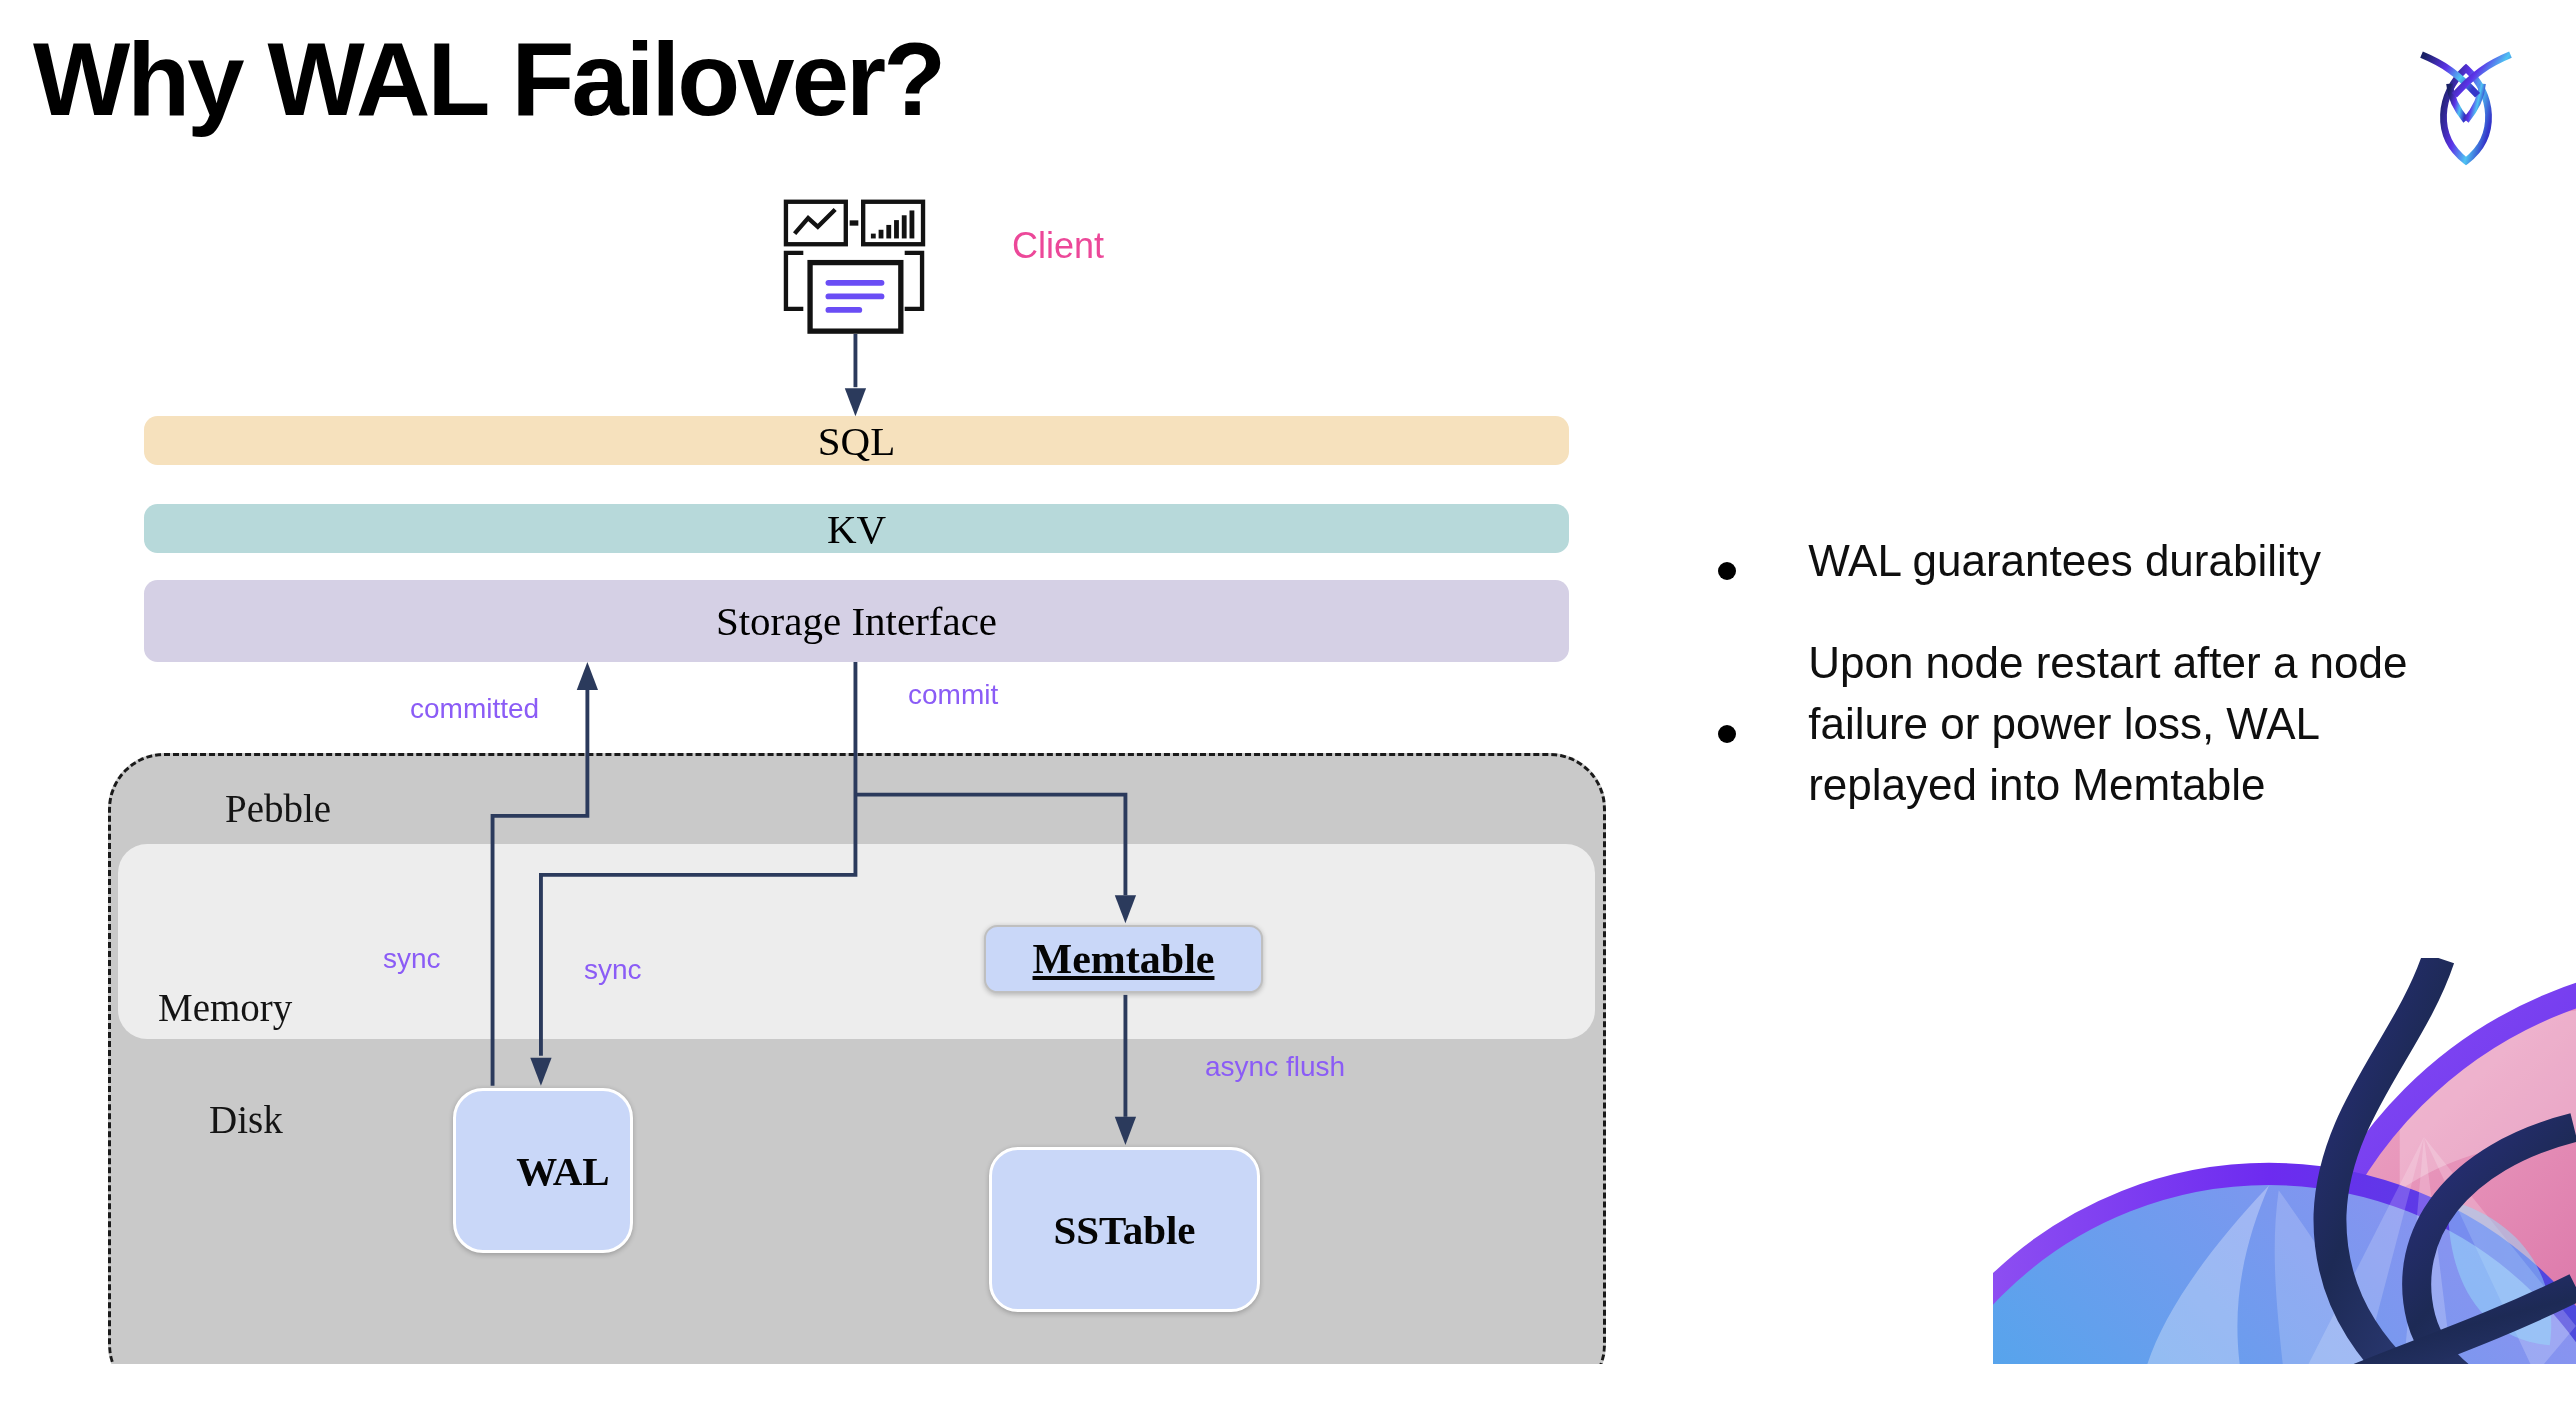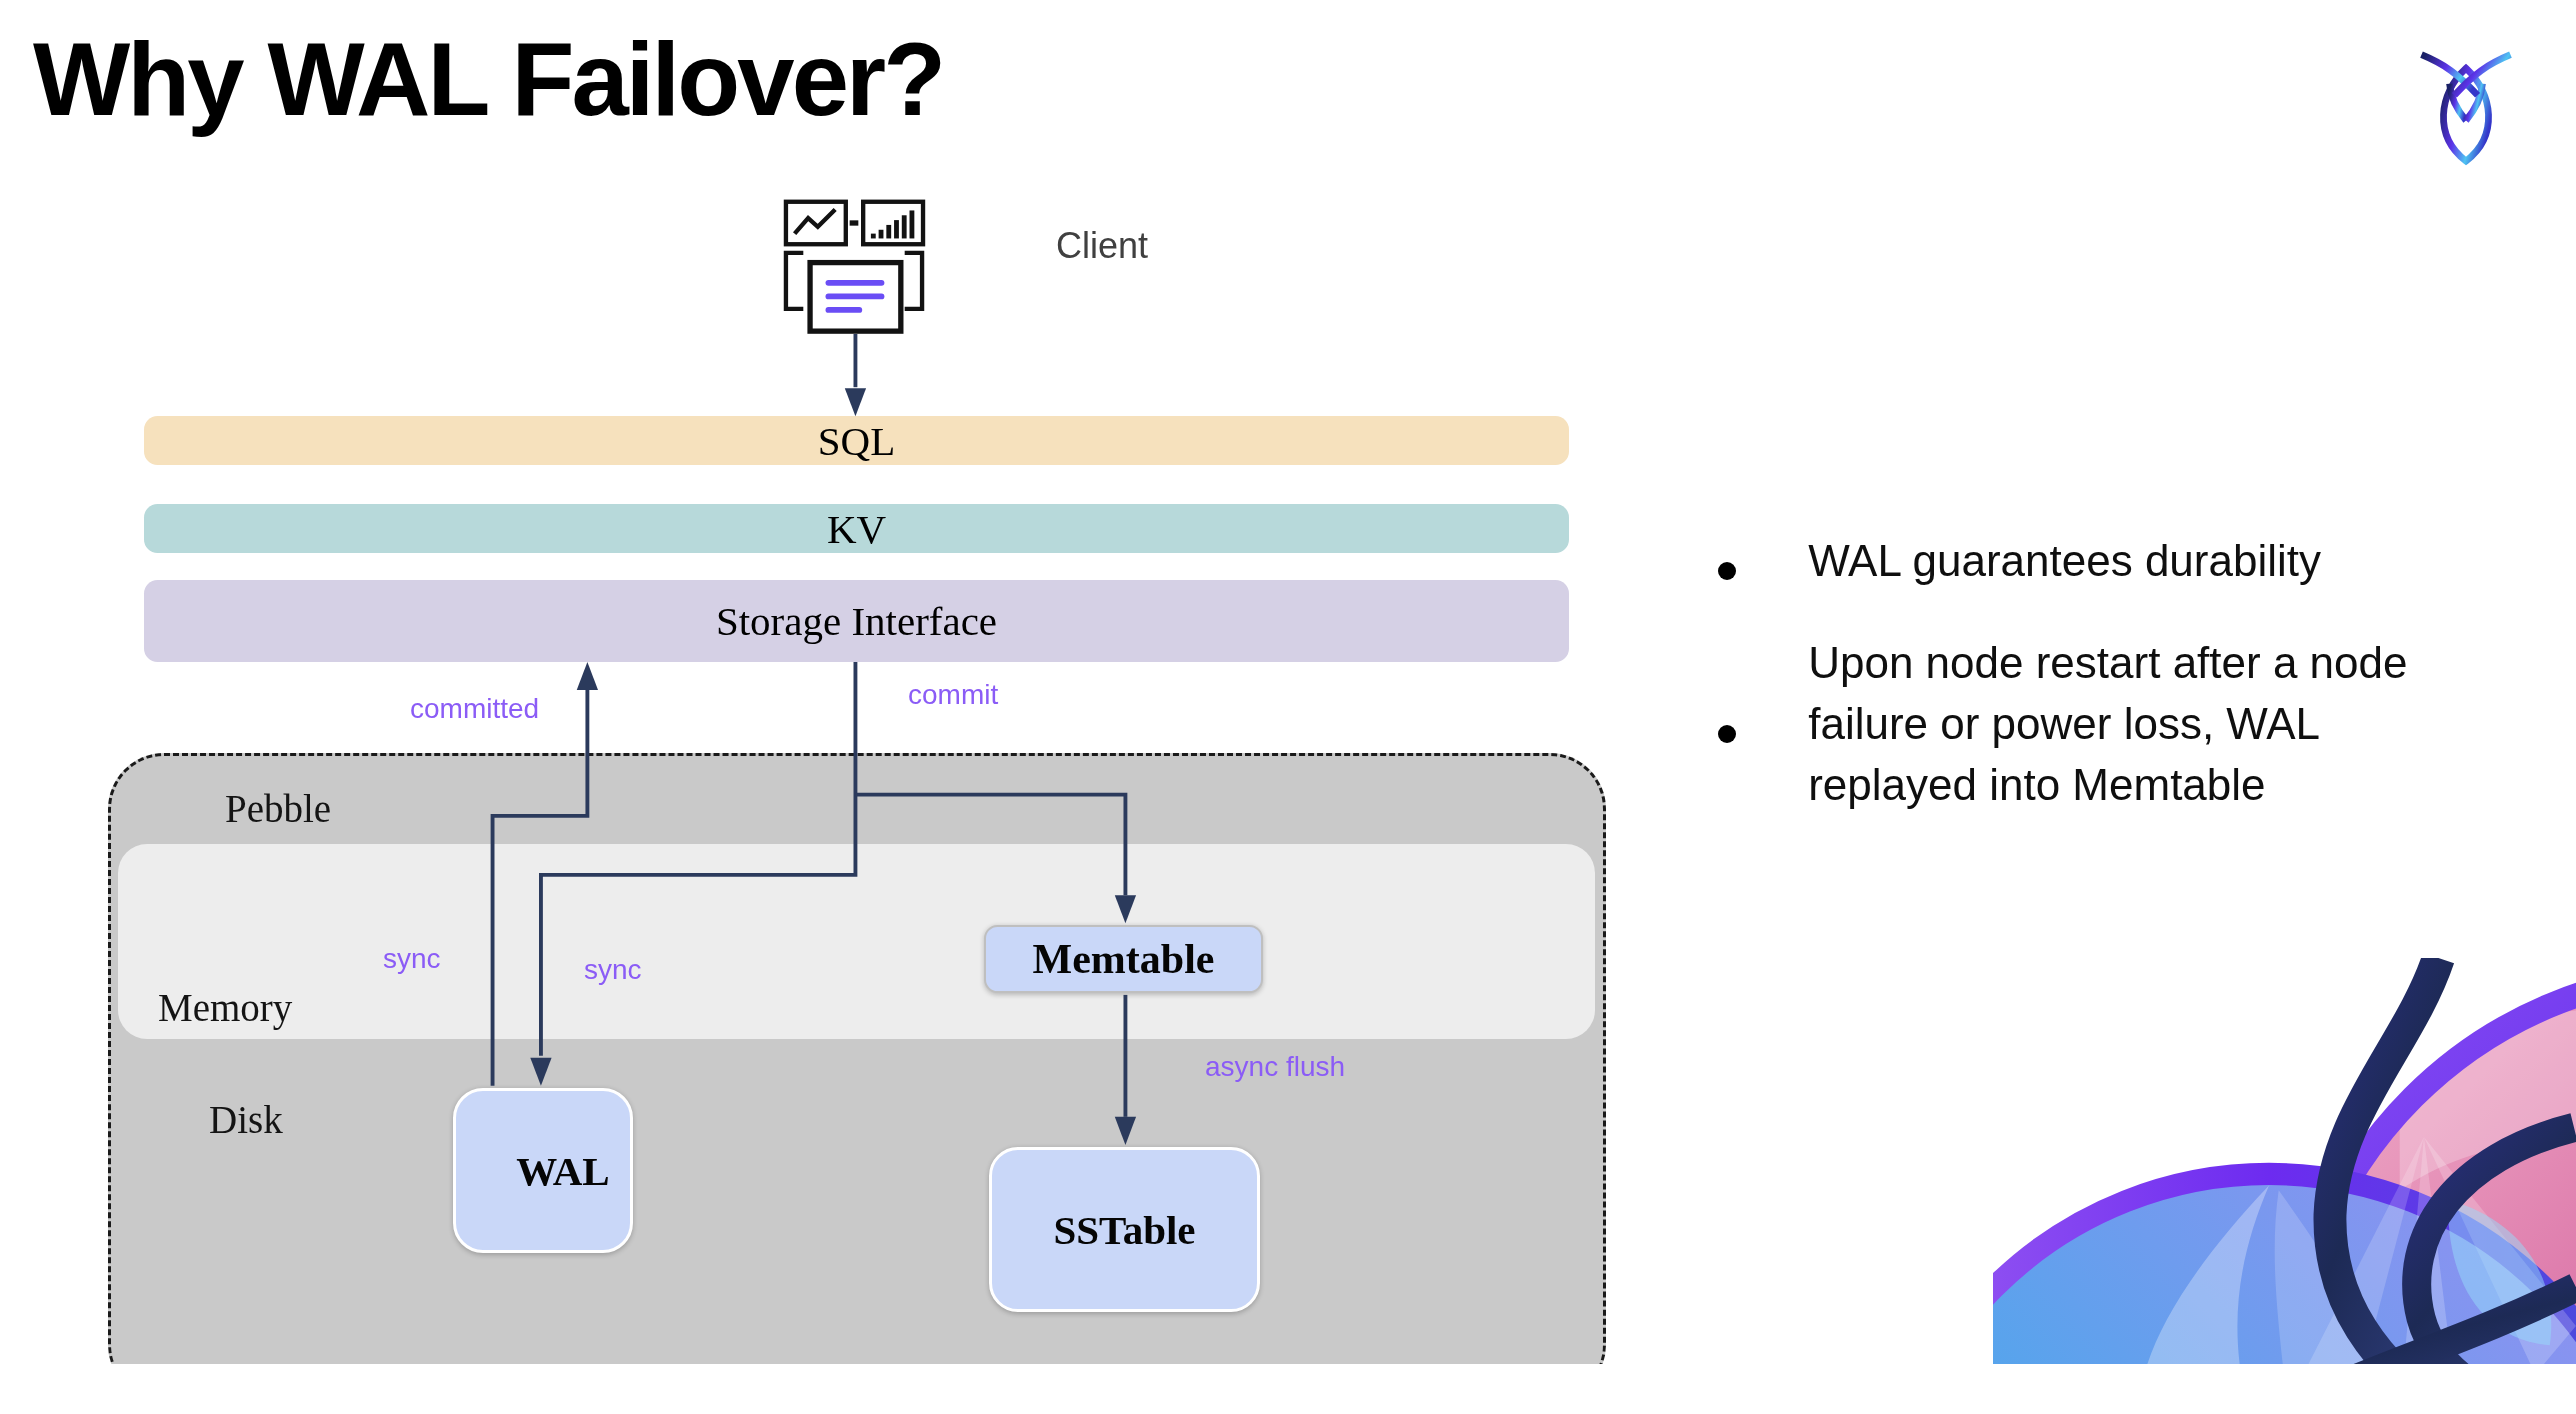--- a/index.html
+++ b/index.html
@@ -62,34 +62,35 @@
   .node-wal{
     left:453px;top:1088px;width:180px;height:165px;
     background:#c9d7f8;border:3.9px solid #ffffff;border-radius:30px;
     font-size:41px;
     padding-left:40px;
   }
   .node-memtable{
     left:984px;top:925px;width:279px;height:68px;
     background:#c9d7f8;border:2.9px solid #bfbfbf;border-radius:13.5px;
     font-size:42px;
+    text-decoration:underline;
   }
   .node-sstable{
     left:989px;top:1147px;width:271px;height:165px;
     background:#c9d7f8;border:3.9px solid #ffffff;border-radius:29px;
     font-size:41px;
   }
 
   .edge-label{
     font-size:28px;color:#8b5cf6;
     white-space:nowrap;
   }
   .client-label{
     left:1012px;top:225px;
-    font-size:36px;color:#404040;margin-left:44px;
+    font-size:36px;color:#ec4899;
   }
 
   
   .bullets{
     left:1711px;top:530px;width:774px;
   }
   .bullet-item{
     display:flex;align-items:center;
     margin-bottom:41px;
   }

